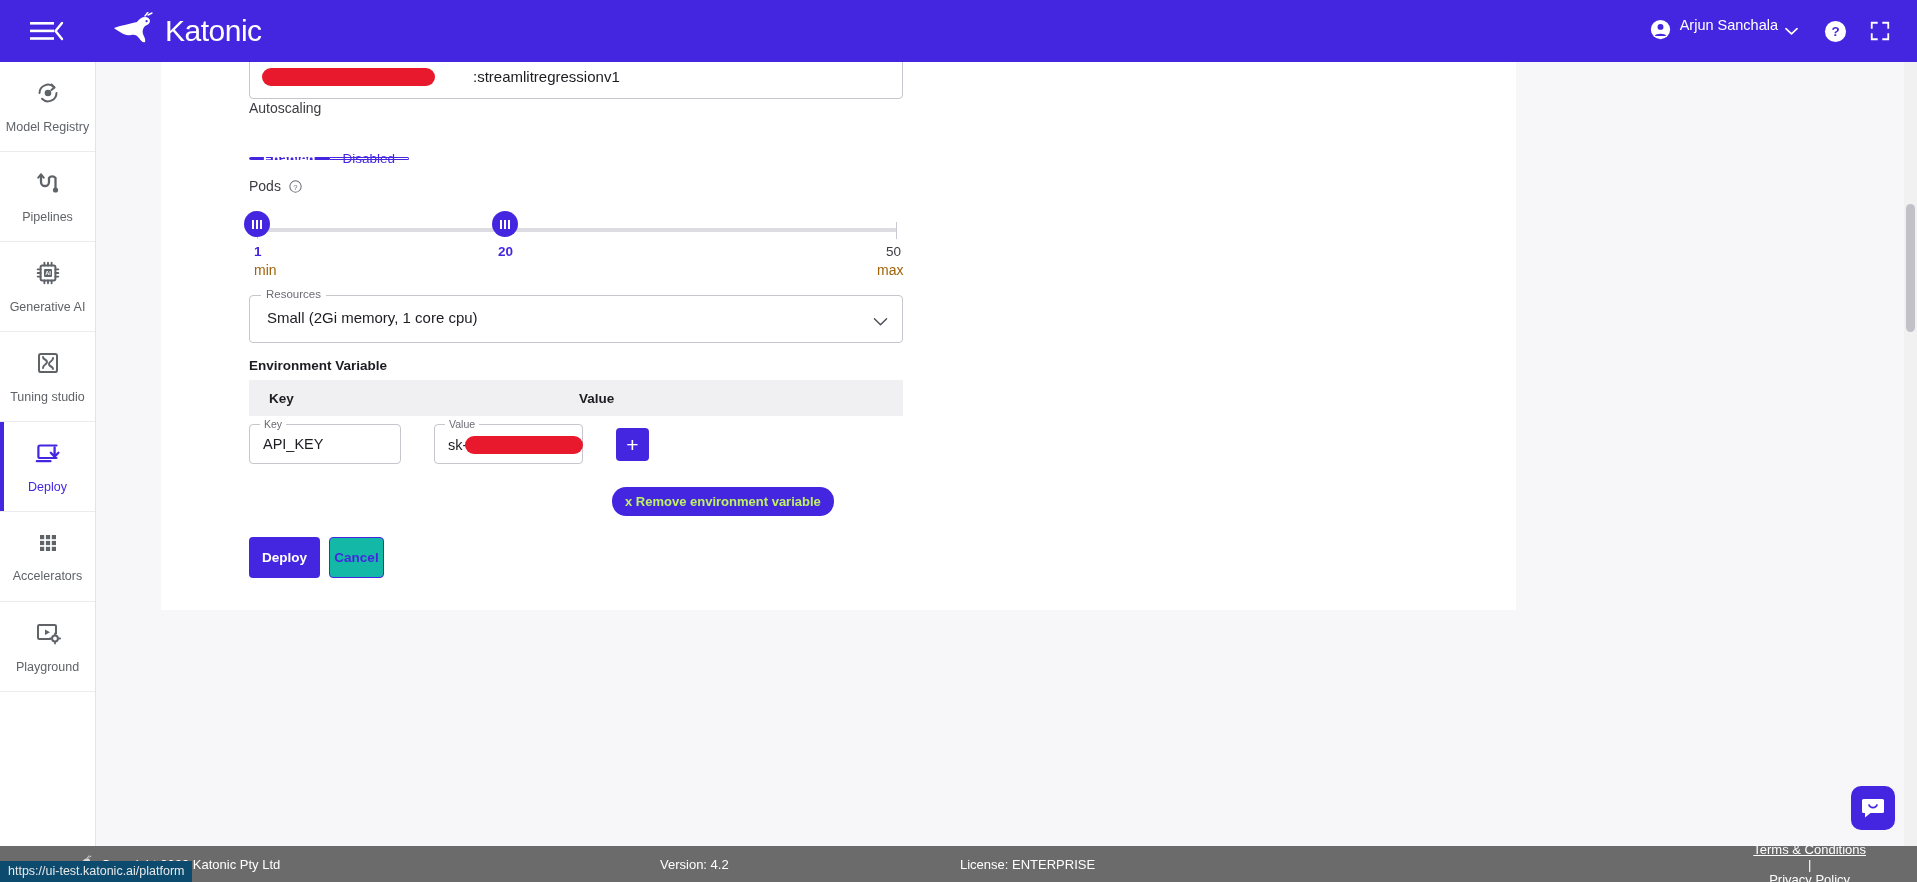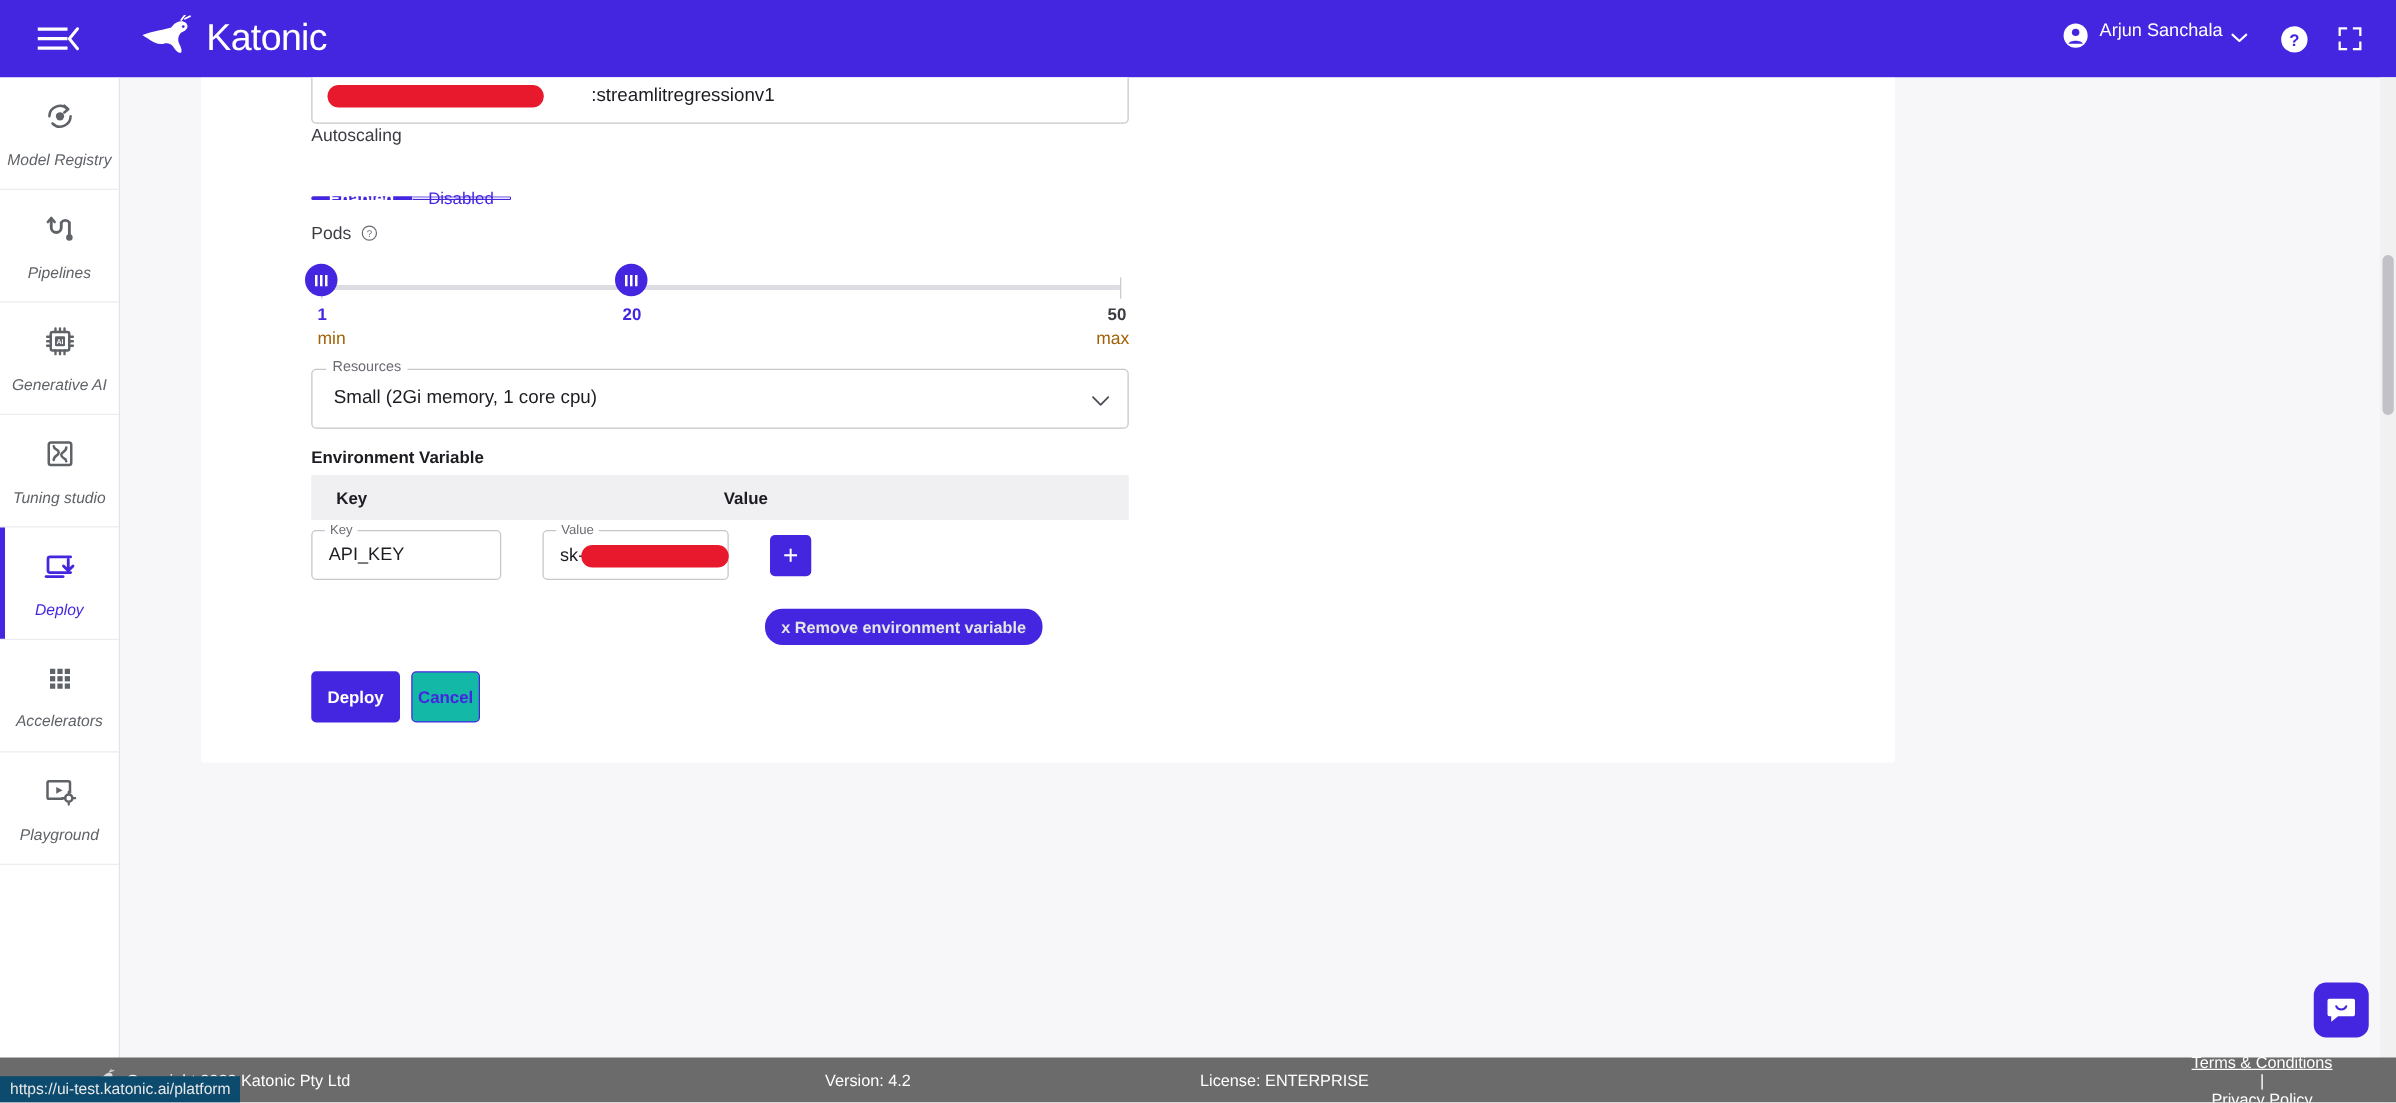--- a/index.html
+++ b/index.html
@@ -41,21 +41,21 @@
     width: 96px; height: 820px;
     background: #fff; border-right: 1px solid #e4e4e7;
   }
   .nav-item {
     height: 90px; display: flex; flex-direction: column;
     align-items: center; justify-content: center;
     border-bottom: 1px solid #ececf0;
     cursor: pointer; position: relative;
     color: #5f6368;
   }
-  .nav-item .nav-label { font-size: 12.5px; margin-top: 9px; color: #5f6368; font-style: italic; }
+  .nav-item .nav-label { font-size: 12.5px; margin-top: 9px; color: #5f6368; }
   .nav-item.active { color: #4526e0; }
   .nav-item.active .nav-label { color: #4526e0; }
   .nav-item.active::before {
     content: ""; position: absolute; left: 0; top: 0;
     width: 4px; height: 100%; background: #4526e0;
   }
 
   
   .main {
     position: absolute; top: 62px; left: 96px;
@@ -123,21 +123,21 @@
     position: absolute; top: -11px;
     width: 26px; height: 26px; border-radius: 50%;
     background: #4526e0; cursor: pointer;
     display: flex; align-items: center; justify-content: center;
   }
   .grip { width: 1.7px; height: 9px; background: #fff; margin: 0 1.1px; }
   .slider-val {
     position: absolute; top: 22px; font-size: 13.5px;
     color: #4526e0; font-weight: 600; white-space: nowrap;
   }
-  .slider-val.plain { color: #3c3c43; font-weight: 700; }
+  .slider-val.plain { color: #3c3c43; font-weight: 400; }
   .slider-cap {
     position: absolute; top: 40px; font-size: 14px;
     color: #a16207; white-space: nowrap;
   }
 
   .select-wrap {
     position: absolute; left: 88px; top: 233px;
     width: 654px; height: 48px;
     border: 1px solid #c6c6cc; border-radius: 4px; background: #fff;
     cursor: pointer;
@@ -189,21 +189,21 @@
     margin-left: 33px; width: 33px; height: 33px;
     background: #4526e0; border: none; border-radius: 4px;
     color: #fff; font-size: 21px; line-height: 1;
     display: flex; align-items: center; justify-content: center;
     cursor: pointer;
   }
 
   .btn-remove {
     position: absolute; left: 451px; top: 425px;
     height: 29px; padding: 0 13px;
-    background: #4526e0; color: #e5e5e5; border: none; border-radius: 14px;
+    background: #4526e0; color: #bef264; border: none; border-radius: 14px;
     font-size: 13px; font-weight: 600; cursor: pointer;
     font-family: "Liberation Sans", sans-serif;
   }
 
   .btn-deploy {
     position: absolute; left: 88px; top: 475px;
     width: 71px; height: 41px;
     background: #4526e0; color: #fff; border: none; border-radius: 4px;
     font-size: 13.5px; font-weight: 700; cursor: pointer;
     font-family: "Liberation Sans", sans-serif;

